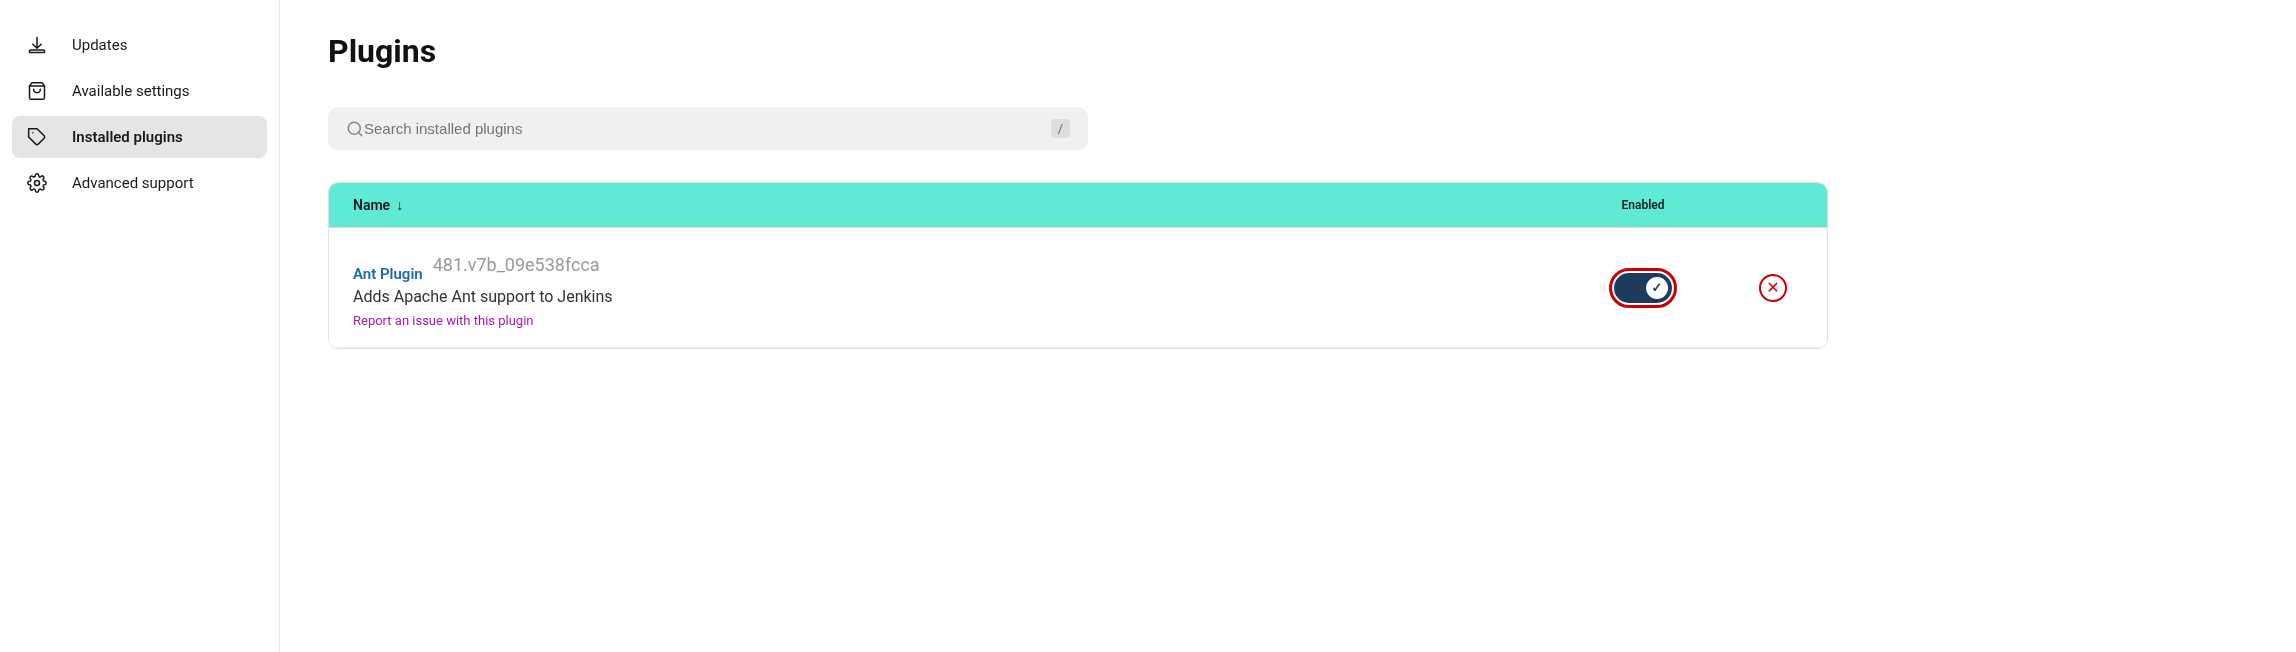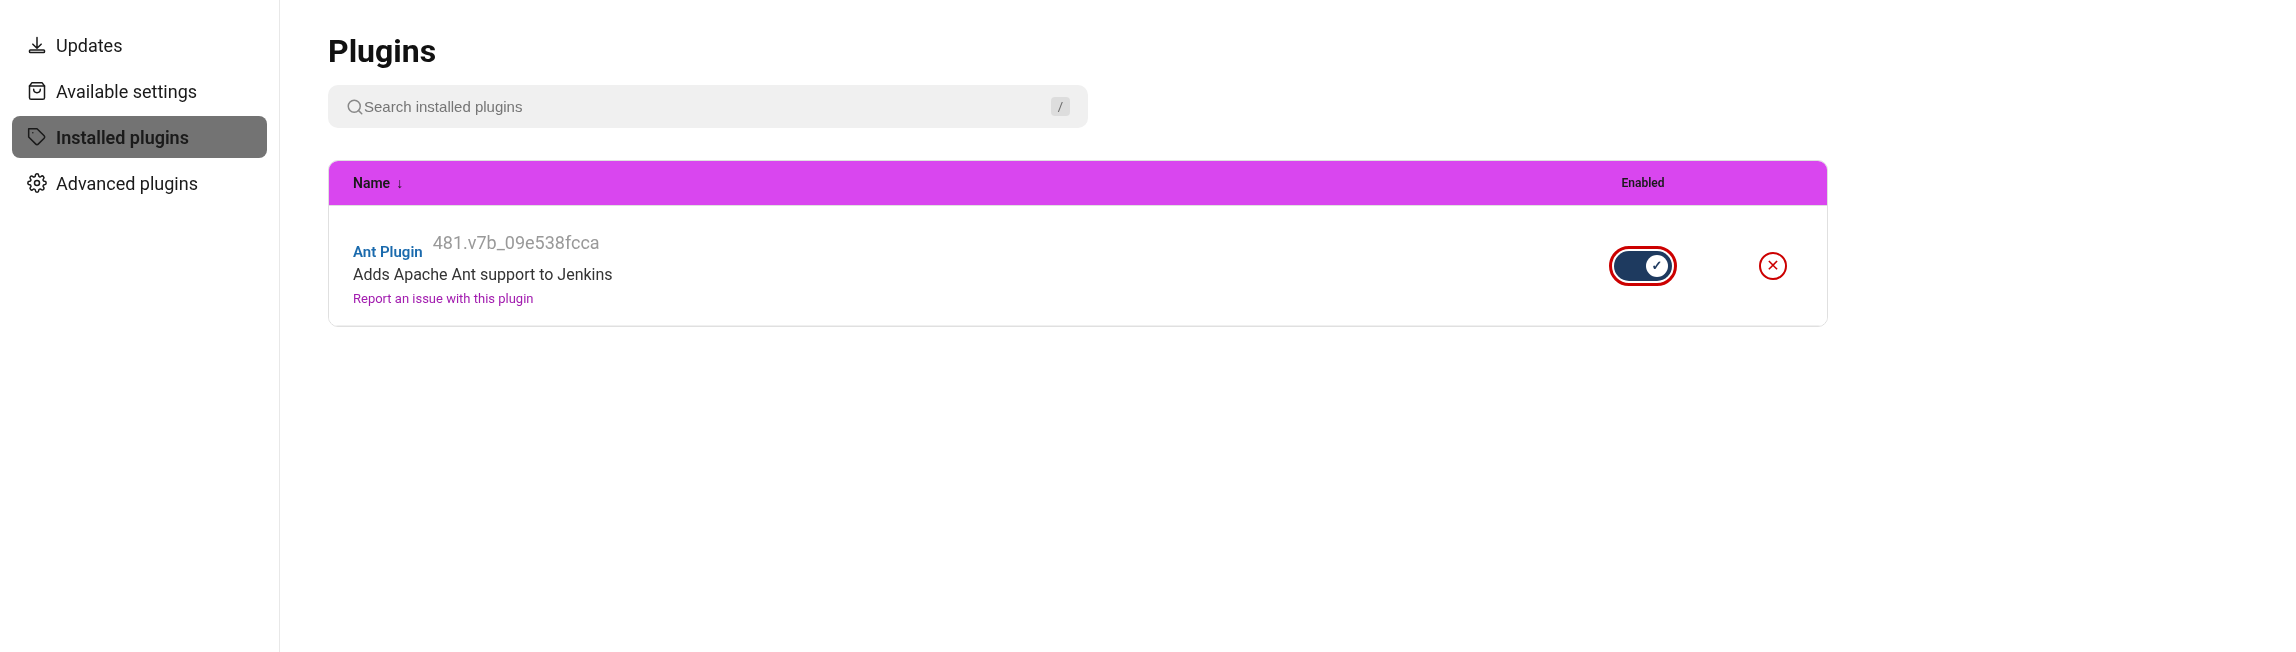--- a/index.html
+++ b/index.html
@@ -18,31 +18,31 @@
       padding: 24px 12px;
       border-right: 1px solid #e8e8e8;
       display: flex;
       flex-direction: column;
       gap: 4px;
     }
 
     .sidebar-item {
       display: flex;
       align-items: center;
-      gap: 8px;
+      gap: 24px;
       padding: 10px 14px;
       border-radius: 8px;
       cursor: pointer;
-      font-size: 18px;
+      font-size: 15px;
       color: #1a1a1a;
       transition: background 0.15s;
     }
 
     .sidebar-item.active {
-      background: #737373;
+      background: #e5e5e5;
       font-weight: 600;
     }
 
     .sidebar-icon {
       width: 22px;
       height: 22px;
       display: flex;
       align-items: center;
       justify-content: center;
       flex-shrink: 0;
@@ -50,21 +50,21 @@
 
     
     .main {
       flex: 1;
       padding: 32px 48px;
     }
 
     .page-title {
       font-size: 32px;
       font-weight: 700;
-      margin-bottom: 15px;
+      margin-bottom: 37px;
       color: #111;
     }
 
     
     .search-container {
       background: #f0f0f0;
       border-radius: 10px;
       display: flex;
       align-items: center;
       padding: 12px 18px;
@@ -99,21 +99,21 @@
     .plugins-table {
       border: 1px solid #e0e0e0;
       border-radius: 10px;
       overflow: hidden;
       max-width: 1500px;
     }
 
     .table-header {
       display: flex;
       align-items: center;
-      background: #d946ef;
+      background: #5eead4;
       padding: 14px 24px;
       border-bottom: 1px solid #e0e0e0;
     }
 
     .col-name {
       flex: 1;
       font-weight: 600;
       font-size: 14px;
       color: #1a1a1a;
       display: flex;
@@ -280,21 +280,21 @@
     <span>Installed plugins</span>
   </div>
 
   <div class="sidebar-item">
     <span class="sidebar-icon">
       <svg width="20" height="20" viewBox="0 0 24 24" fill="none" stroke="currentColor" stroke-width="1.8" stroke-linecap="round" stroke-linejoin="round">
         <circle cx="12" cy="12" r="3"></circle>
           <path d="M19.4 15a1.65 1.65 0 00.33 1.82l.06.06a2 2 0 010 2.83 2 2 0 01-2.83 0l-.06-.06a1.65 1.65 0 00-1.82-.33 1.65 1.65 0 00-1 1.51V21a2 2 0 01-4 0v-.09A1.65 1.65 0 009 19.4a1.65 1.65 0 00-1.82.33l-.06.06a2 2 0 01-2.83-2.83l.06-.06A1.65 1.65 0 004.68 15a1.65 1.65 0 00-1.51-1H3a2 2 0 010-4h.09A1.65 1.65 0 004.6 9a1.65 1.65 0 00-.33-1.82l-.06-.06a2 2 0 012.83-2.83l.06.06A1.65 1.65 0 009 4.68a1.65 1.65 0 001-1.51V3a2 2 0 014 0v.09a1.65 1.65 0 001 1.51 1.65 1.65 0 001.82-.33l.06-.06a2 2 0 012.83 2.83l-.06.06A1.65 1.65 0 0019.4 9a1.65 1.65 0 001.51 1H21a2 2 0 010 4h-.09a1.65 1.65 0 00-1.51 1z"></path>
       </svg>
     </span>
-    <span>Advanced plugins</span>
+    <span>Advanced support</span>
   </div>
 </aside>
 
 <main class="main">
   <h1 class="page-title">Plugins</h1>
 
   <div class="search-container">
     <span class="search-icon-wrap">
       <svg width="18" height="18" viewBox="0 0 24 24" fill="none" stroke="#888" stroke-width="2" stroke-linecap="round" stroke-linejoin="round">
         <circle cx="11" cy="11" r="8"></circle>

